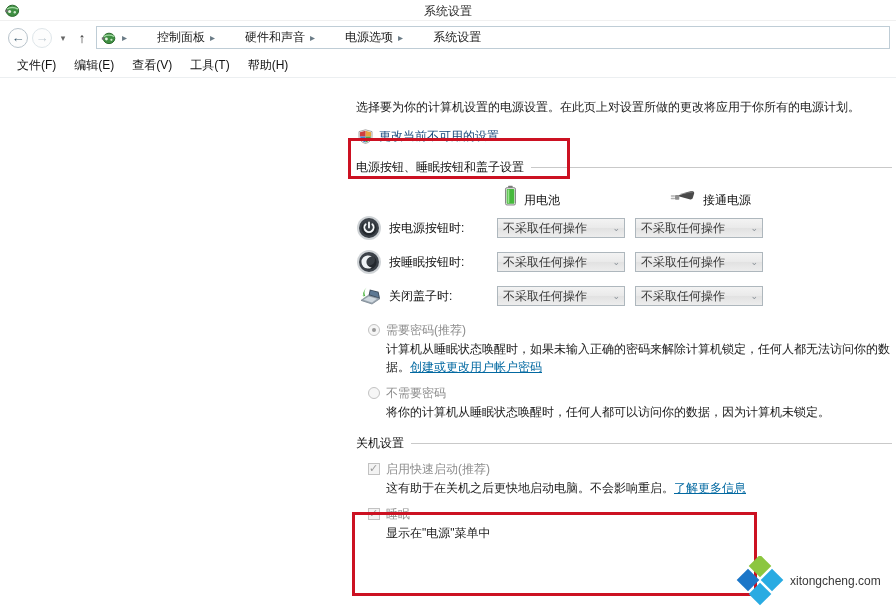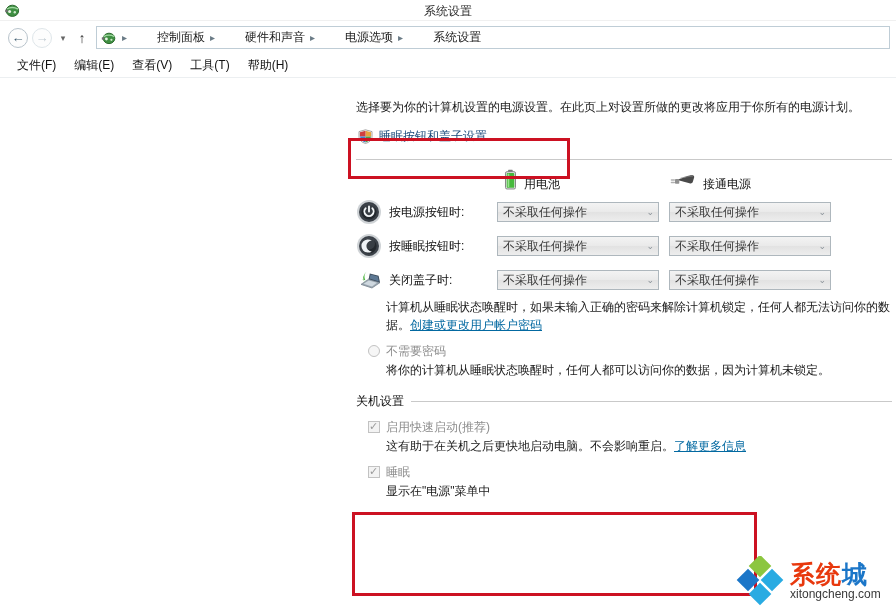--- a/index.html
+++ b/index.html
@@ -191,21 +191,21 @@
     flex: 0 0 auto;
     margin-right: 7px;
   }
   .srow .slabel {
     width: 108px;
     font-size: 12px;
     color: #111;
     white-space: nowrap;
   }
   .combo {
-    width: 162px;
+    width: 128px;
     height: 20px;
     margin-right: 10px;
     border: 1px solid #aeb7bd;
     background: linear-gradient(to bottom,#f3f3f3 0%,#eaeaea 48%,#e2e2e2 52%,#ededed 100%);
     display: flex;
     align-items: center;
     padding: 0 4px 0 5px;
     font-size: 12px;
     color: #3a3a3a;
     position: relative;
@@ -373,24 +373,25 @@
     <div class="uac-link-row">
       <span class="shield">
         <svg viewBox="0 0 15 15" width="15" height="15">
           <path d="M7.5 0.8 L14 2.6 V7.4 C14 11 11 13.6 7.5 14.4 C4 13.6 1 11 1 7.4 V2.6 Z" fill="#ffffff" stroke="#8d8d8d" stroke-width="0.8"></path>
           <path d="M7.5 1.7 L13.1 3.2 V7.4 H7.5 Z" fill="#e8a33d"></path>
           <path d="M7.5 1.7 L1.9 3.2 V7.4 H7.5 Z" fill="#cf3f3f"></path>
           <path d="M1.9 7.4 H7.5 V13.4 C4.7 12.6 2.5 10.4 1.9 7.4 Z" fill="#3f7fcf"></path>
           <path d="M13.1 7.4 H7.5 V13.4 C10.3 12.6 12.5 10.4 13.1 7.4 Z" fill="#4f9f4f"></path>
         </svg>
       </span>
-      <span class="uac-link">睡眠按钮和盖子设置</span>
+      <span class="uac-link">更改当前不可用的设置</span>
     </div>
 
     <div class="grp">
+      <span class="grp-label">电源按钮、睡眠按钮和盖子设置</span>
       <span class="grp-rule"></span>
     </div>
 
     <div class="colheads">
       <div class="colhead">
         <span>
           <svg viewBox="0 0 14 22" width="13" height="21">
             <rect x="4.4" y="0.6" width="5" height="2.2" rx="0.6" fill="#7a7a7a"></rect>
             <rect x="1.6" y="2.6" width="10.8" height="18.6" rx="1.6" fill="#e6e6e6" stroke="#7e7e7e" stroke-width="1"></rect>
             <rect x="2.9" y="3.9" width="8.2" height="16.1" rx="1" fill="#46b93c"></rect>
@@ -472,20 +473,24 @@
         <span class="ctext">不采取任何操作</span>
         <span class="carrow">⌄</span>
       </div>
       <div class="combo">
         <span class="ctext">不采取任何操作</span>
         <span class="carrow">⌄</span>
       </div>
     </div>
 
 
+    <div class="optrow">
+      <span class="radio on"></span>
+      <span class="optlabel">需要密码(推荐)</span>
+    </div>
     <div class="optdesc">
       <span>计算机从睡眠状态唤醒时，如果未输入正确的密码来解除计算机锁定，任何人都无法访问你的数据。</span><a class="inline-link" href="#">创建或更改用户帐户密码</a>
     </div>
 
     <div class="optrow">
       <span class="radio"></span>
       <span class="optlabel">不需要密码</span>
     </div>
     <div class="optdesc nowrapline">将你的计算机从睡眠状态唤醒时，任何人都可以访问你的数据，因为计算机未锁定。</div>
 
@@ -517,16 +522,15 @@
 <div class="watermark">
   <span class="wm-logo">
     <svg viewBox="0 0 52 50" width="52" height="50">
       <rect x="16" y="2" width="16" height="16" transform="rotate(45 24 10)" fill="#8cc63f"></rect>
       <rect x="28" y="16" width="16" height="16" transform="rotate(45 36 24)" fill="#29abe2"></rect>
       <rect x="4" y="16" width="16" height="16" transform="rotate(45 12 24)" fill="#1b76c8"></rect>
       <rect x="16" y="30" width="16" height="16" transform="rotate(45 24 38)" fill="#29abe2"></rect>
     </svg>
   </span>
   <span class="wm-texts">
-    <div class="wm-main"><span>系统</span><span class="blue">城</span></div>
     <div class="wm-sub">xitongcheng.com</div>
   </span>
 </div>
 
 </body></html>

